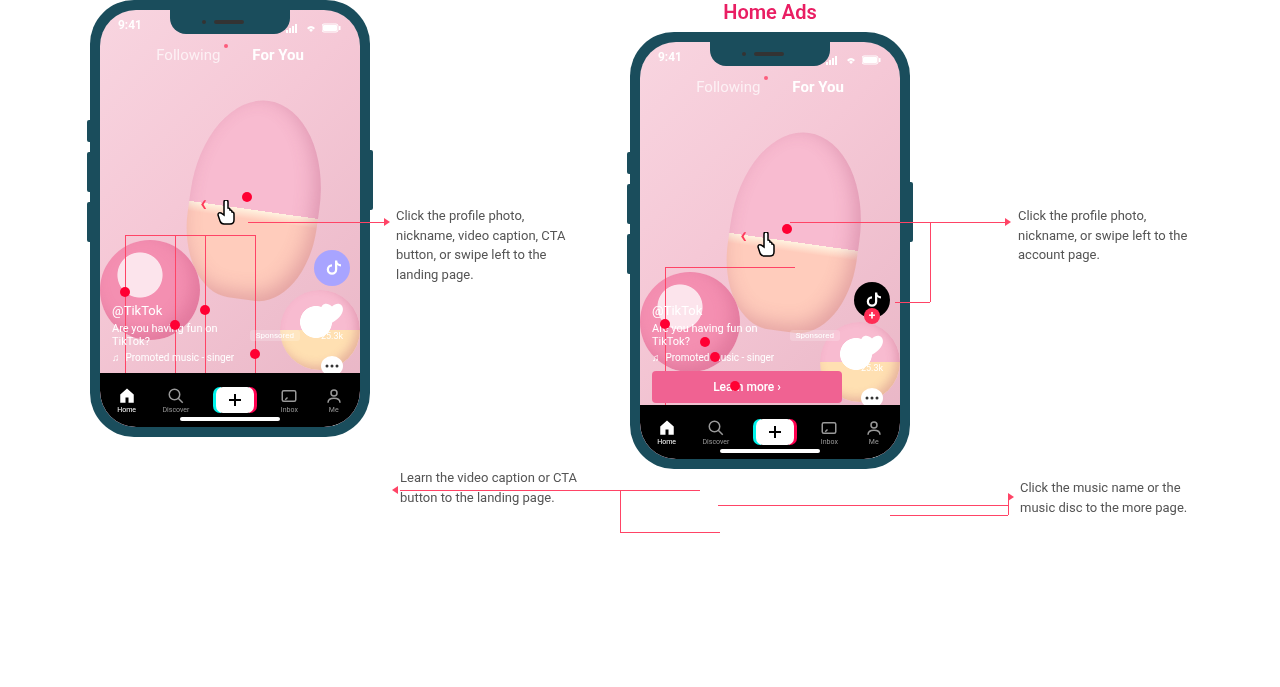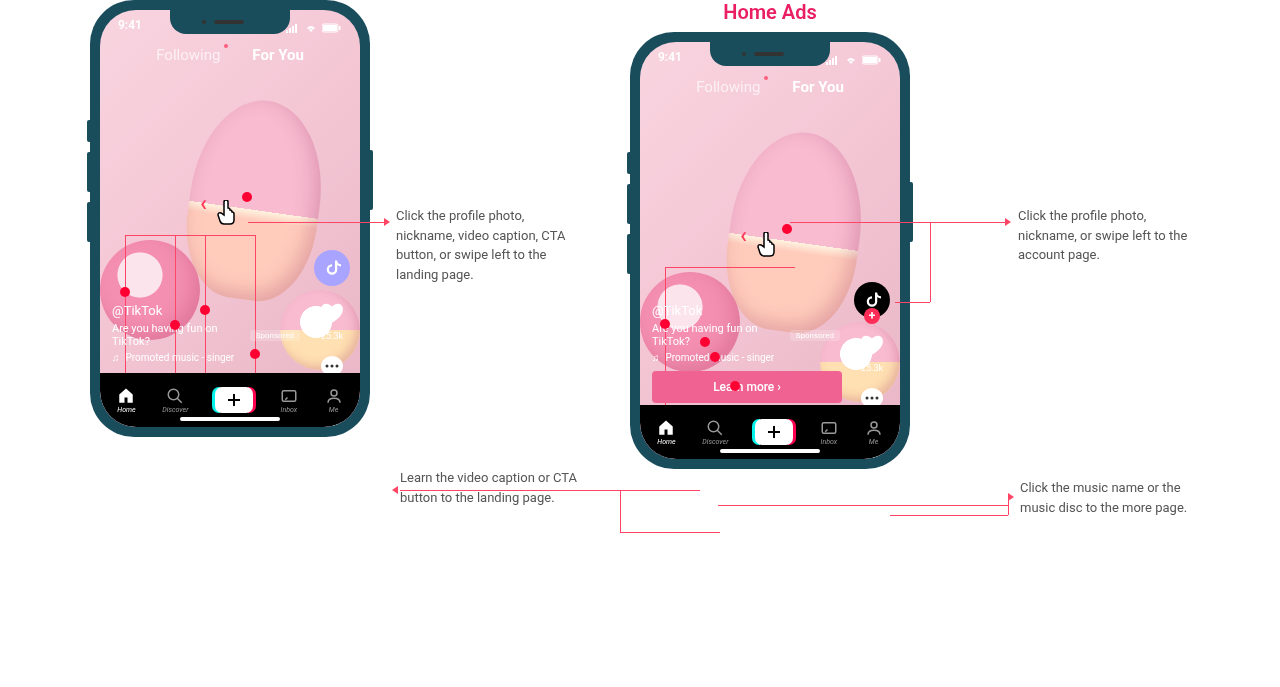--- a/index.html
+++ b/index.html
@@ -49,21 +49,21 @@
 .music-disc svg { width: 14px; height: 14px; }
 
 .bottom-content { position: absolute; bottom: 56px; left: 12px; right: 60px; color: #fff; z-index: 40; }
 .nickname { font-size: 13px; font-weight: 400; margin-bottom: 4px; }
 .caption-row { display: flex; align-items: center; gap: 6px; margin-bottom: 4px; font-size: 11px; }
 .sponsored-badge { background: rgba(255,255,255,0.2); padding: 1px 6px; border-radius: 3px; font-size: 8px; }
 .music-row { display: flex; align-items: center; gap: 6px; font-size: 10px; margin-bottom: 8px; }
 .cta-button { background: #f06292; color: #fff; text-align: center; padding: 9px; border-radius: 4px; font-size: 12px; font-weight: 500; width: 190px; }
 
 .nav-bar { position: absolute; bottom: 0; left: 0; right: 0; height: 54px; background: #000; display: flex; justify-content: space-around; align-items: center; padding: 0 4px; z-index: 50; border-radius: 0 0 36px 36px; }
-.nav-item { display: flex; flex-direction: column; align-items: center; gap: 1px; color: #999; font-style: italic; }
+.nav-item { display: flex; flex-direction: column; align-items: center; gap: 1px; color: #999; }
 .nav-item.active { color: #fff; }
 .nav-label { font-size: 7px; }
 .upload-btn { width: 38px; height: 26px; background: #fff; border-radius: 7px; display: flex; align-items: center; justify-content: center; position: relative; }
 .upload-btn::before { content: ''; position: absolute; left: -3px; top: 0; bottom: 0; width: 8px; background: #00f2ea; border-radius: 7px 0 0 7px; z-index: -1; }
 .upload-btn::after { content: ''; position: absolute; right: -3px; top: 0; bottom: 0; width: 8px; background: #ff0050; border-radius: 0 7px 7px 0; z-index: -1; }
 .home-indicator { position: absolute; bottom: 6px; left: 50%; transform: translateX(-50%); width: 100px; height: 4px; background: #fff; border-radius: 2px; z-index: 60; }
 
 .swipe-indicator { position: absolute; top: 180px; left: 100px; z-index: 45; }
 .chevron-left { color: #ff3b5c; font-size: 22px; font-weight: bold; }
 .hand-cursor { position: absolute; top: 10px; left: 16px; }

